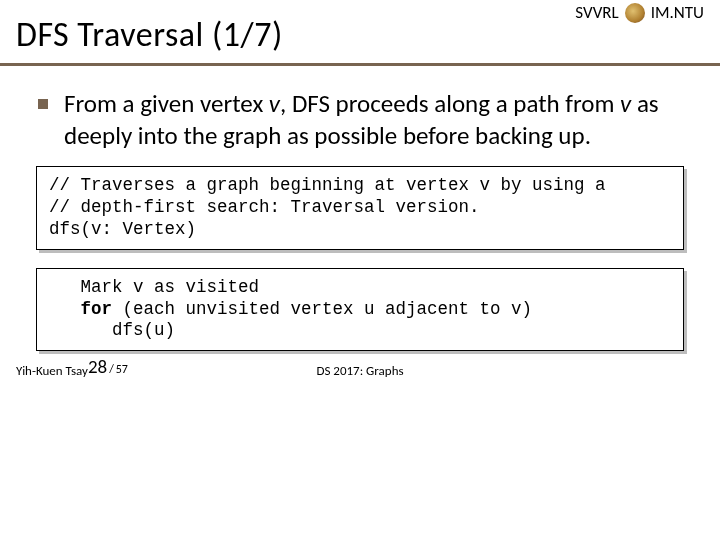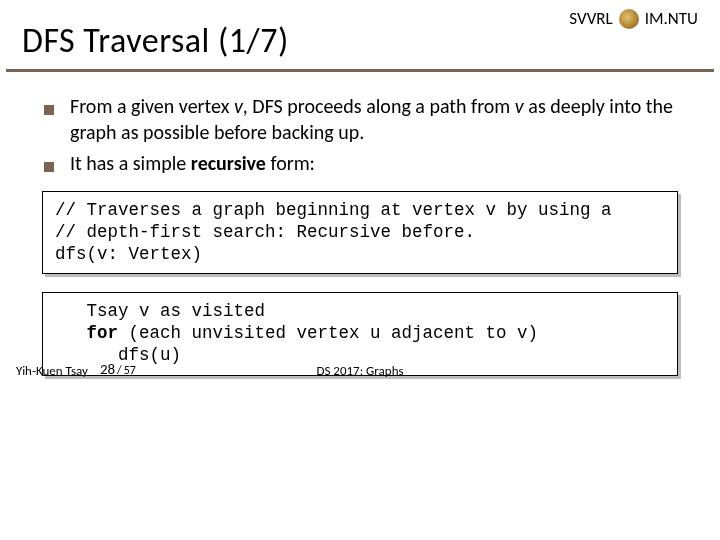--- a/index.html
+++ b/index.html
@@ -1,35 +1,35 @@
 <!DOCTYPE html>
 <html><head>
 <meta charset="utf-8">
 <style>
   * { box-sizing: border-box; margin: 0; padding: 0; }
   html, body { width: 720px; height: 540px; font-family: Calibri, Arial, sans-serif; background: #fff; color: #000; }
-  .slide { width: 720px; height: 388px; position: relative; padding: 6px; }
+  .slide { width: 720px; height: 388px; position: relative; padding: 0; }
   .header { position: relative; padding: 14px 16px 8px 16px; border-bottom: 3px solid #786450; }
   .title { font-size: 34px; font-weight: 400; color: #000; letter-spacing: 0.5px; }
   .org { position: absolute; top: 2px; right: 16px; font-size: 17px; color: #000; display: flex; align-items: center; gap: 6px; }
   .org-logo { width: 20px; height: 20px; border-radius: 50%; background: radial-gradient(circle at 40% 40%, #e0c070, #b08030 60%, #6a4020); display: inline-block; }
   .body { padding: 22px 36px 0 36px; }
   .bullets { list-style: none; }
-  .bullets > li { position: relative; padding-left: 28px; margin-bottom: 6px; font-size: 20px; line-height: 1.28; }
+  .bullets > li { position: relative; padding-left: 28px; margin-bottom: 6px; font-size: 25px; line-height: 1.28; }
   .bullets > li::before { content: ""; position: absolute; left: 2px; top: 11px; width: 10px; height: 10px; background: #786450; }
   .it { font-style: italic; }
   .bold { font-weight: 700; }
   .codebox-wrap { margin: 14px 0 0 0; }
   .codebox { border: 1px solid #000; box-shadow: 3px 3px 0 #bdbdbd; padding: 8px 12px; font-family: "Courier New", monospace; font-size: 17.5px; line-height: 1.25; white-space: pre; margin-bottom: 18px; }
   .codebox .ci { }
   .codebox .cb { font-weight: 700; }
   .footer { position: absolute; bottom: 10px; left: 0; right: 0; padding: 0 16px; display: flex; align-items: flex-end; font-size: 13px; color: #000; }
   .footer-center { position: absolute; left: 50%; transform: translateX(-50%); }
   .footer-right { display: flex; align-items: baseline; gap: 2px; }
-  .pg-cur { font-size: 15px; margin-left: 12px; }
+  .pg-cur { font-size: 19px; }
   .pg-total { font-size: 12px; }
 </style>
 </head>
 <body>
 
 <div class="slide">
 
   <div class="header">
     <div class="title">DFS Traversal (1/7)</div>
     <div class="org">
@@ -37,31 +37,28 @@
       <span class="org-logo"></span>
       <span>IM.NTU</span>
     </div>
   </div>
 
   <div class="body">
     <ul class="bullets">
       <li>
         <span>From a given vertex </span><span class="it">v</span><span>, DFS proceeds along a path from </span><span class="it">v</span><span> as deeply into the graph as possible before backing up.</span>
       </li>
-      <li>
-        <span>It has a simple </span><span class="bold">recursive</span><span> form:</span>
-      </li>
     </ul>
 
     <div class="codebox-wrap">
       <div class="codebox"><span class="ci">// Traverses a graph beginning at vertex v by using a</span>
-<span class="ci">// depth-first search: Recursive before.</span>
+<span class="ci">// depth-first search: Traversal version.</span>
 <span>dfs(v: Vertex)</span></div>
 
-      <div class="codebox"><span>   Tsay v as visited</span>
+      <div class="codebox"><span>   Mark v as visited</span>
 <span>   </span><span class="cb">for</span><span> (each unvisited vertex u adjacent to v)</span>
 <span>      dfs(u)</span></div>
     </div>
   </div>
 
   <div class="footer">
     <div>Yih-Kuen Tsay</div>
     <div class="footer-center">DS 2017: Graphs</div>
     <div class="footer-right">
       <span class="pg-cur">28</span>

